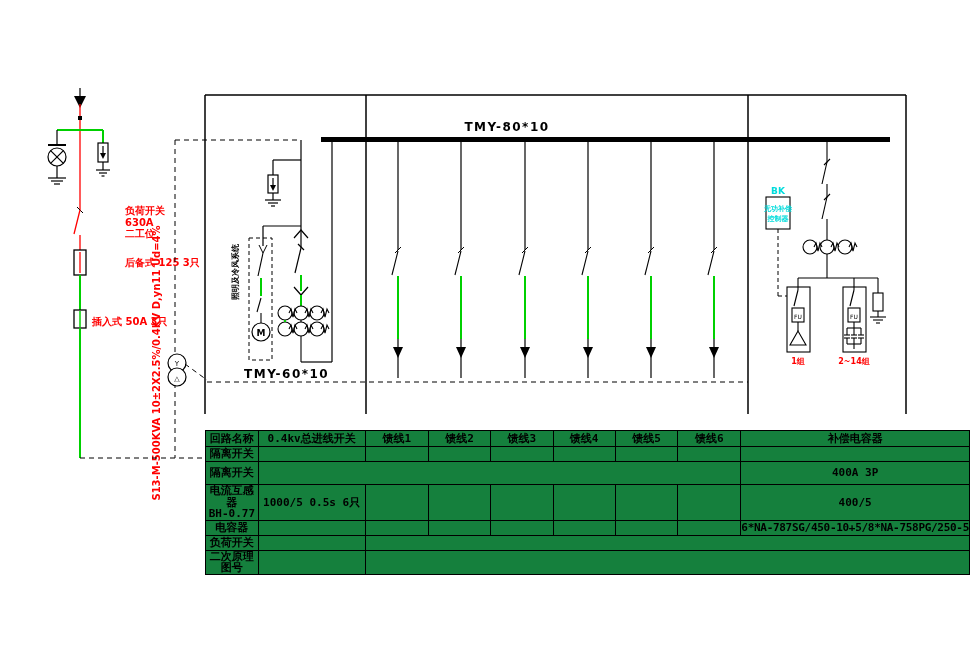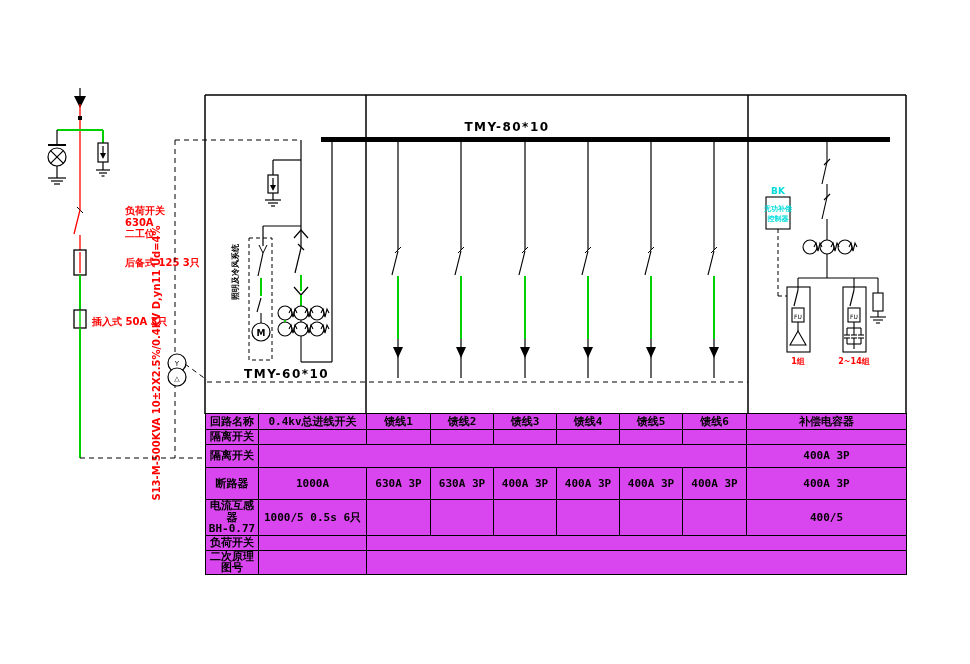--- a/index.html
+++ b/index.html
@@ -4,22 +4,22 @@
 <style>
   html,body{margin:0;padding:0;background:#fff}
   .canvas{position:relative;width:970px;height:664px;background:#ffffff;overflow:hidden;
           font-family:"DejaVu Sans",sans-serif}
   svg{position:absolute;left:0;top:0}
   text{font-family:"DejaVu Sans",sans-serif;fill:#000}
   .t12{font-size:12px;font-weight:bold;letter-spacing:1.5px}
   .red{fill:#ff0000;font-weight:bold}
   .cyan{fill:#00dcdc;font-weight:bold}
   .tiny{font-size:6px}
-  table.spec{position:absolute;left:205px;top:413px;border-collapse:collapse;table-layout:fixed;
-             background:#d946ef}
+  table.spec{position:absolute;left:205px;top:430px;border-collapse:collapse;table-layout:fixed;
+             background:#15803d}
   .spec td{border:1px solid #000;padding:0;text-align:center;vertical-align:middle;
            font-weight:bold;font-family:"DejaVu Sans Mono",monospace;font-size:11px;
            line-height:1.05;overflow:hidden;color:#000}
   .rl{font-family:"DejaVu Sans",sans-serif;font-size:8.5px;font-weight:bold}
   .big{font-size:12.5px;font-family:"DejaVu Sans",sans-serif}
   .hc{font-size:10.5px;font-family:"DejaVu Sans",sans-serif}
   .v13{font-size:13px}
   .v12{font-size:12px}
   .model{font-size:8px;letter-spacing:-0.3px;white-space:nowrap}
 </style>
@@ -323,45 +323,45 @@
     <td></td>
     <td></td>
     <td></td>
   </tr>
   <tr style="height:23px">
     <td class="rl">隔离开关</td>
     <td colspan="7"></td>
     <td class="v12">400A 3P</td>
   </tr>
   <tr style="height:32px">
-    <td class="rl">断路器</td>
-    <td class="v13">1000A</td>
-    <td class="v12">630A 3P</td>
-    <td class="v12">630A 3P</td>
-    <td class="v12">400A 3P</td>
-    <td class="v12">400A 3P</td>
-    <td class="v12">400A 3P</td>
-    <td class="v12">400A 3P</td>
-    <td class="v12">400A 3P</td>
-  </tr>
-  <tr style="height:32px">
     <td class="rl">
       <div>电流互感器</div>
       <div>BH-0.77</div>
     </td>
     <td class="v13">1000/5 0.5s 6只</td>
     <td></td>
     <td></td>
     <td></td>
     <td></td>
     <td></td>
     <td></td>
     <td class="v12">400/5</td>
   </tr>
   <tr style="height:15px">
+    <td class="rl">电容器</td>
+    <td></td>
+    <td></td>
+    <td></td>
+    <td></td>
+    <td></td>
+    <td></td>
+    <td></td>
+    <td class="model">6*NA-787SG/450-10+5/8*NA-758PG/250-5</td>
+  </tr>
+  <tr style="height:15px">
     <td class="rl">负荷开关</td>
     <td></td>
     <td colspan="7"></td>
   </tr>
   <tr style="height:15px">
     <td class="rl">二次原理图号</td>
     <td></td>
     <td colspan="7"></td>
   </tr>
 </tbody>

